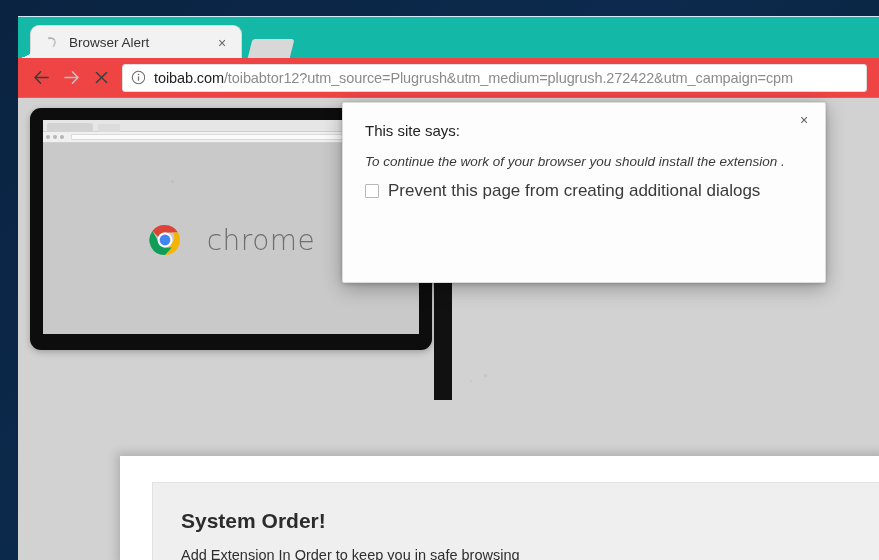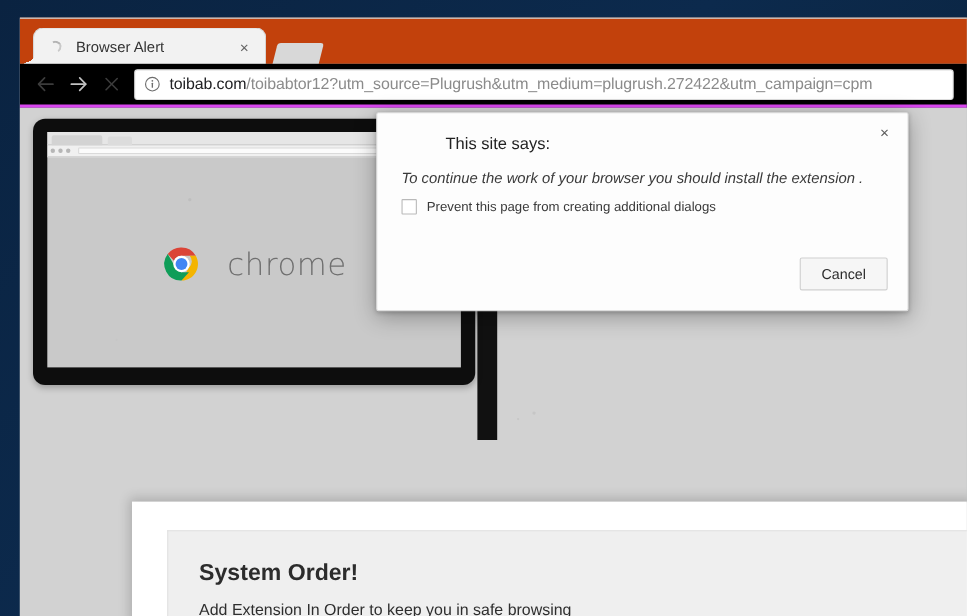--- a/index.html
+++ b/index.html
@@ -24,21 +24,21 @@
     left: 18px; top: 16px;
     width: 861px; height: 544px;
     background: #d4d4d4;
     overflow: hidden;
   }
 
   
   .tabstrip {
     position: relative;
     height: 42px;
-    background: #c2410c;
+    background: #14b8a6;
     border-top: 1px solid #cfeaf6;
   }
   .tab {
     position: absolute;
     left: 12px; top: 8px;
     width: 212px; height: 34px;
     background: #f2f2f2;
     border: 1px solid #d8d8d8;
     border-bottom: none;
     border-radius: 9px 9px 0 0;
@@ -80,22 +80,22 @@
     width: 42px; height: 20px;
     background: #d8d8d8;
     border-radius: 3px 3px 0 0;
     transform: skewX(-14deg);
   }
 
   
   .toolbar {
     position: relative;
     height: 40px;
-    background: #000000;
-    border-bottom: 3px solid #d946ef;
+    background: #ef4444;
+    border-bottom: 1px solid #d946ef;
     display: flex; align-items: center;
     padding: 0 8px;
   }
   .navbtn {
     width: 30px; height: 30px;
     display: flex; align-items: center; justify-content: center;
     flex: 0 0 auto;
   }
   .navbtn svg { display:block; }
   .omnibox {
@@ -194,36 +194,36 @@
     z-index: 40;
   }
   .jsd-close {
     position:absolute; right: 10px; top: 6px;
     width: 22px; height: 22px;
     display:flex;align-items:center;justify-content:center;
     color:#5f5f5f; font-size:14px;
   }
   .jsd-title {
     position:absolute; left:22px; top:19px;
-    font-size:15px; color:#222;margin-left:40px;
+    font-size:15px; color:#222;
   }
   .jsd-msg {
     position:absolute; left:22px; top:51px; right:24px;
     font-size:13.5px; color:#3a3a3a;font-style:italic;
   }
   .jsd-check {
     position:absolute; left:22px; top:78px;
     display:flex; align-items:center; gap:9px;
   }
   .cbox {
     width:14px;height:14px;
     border:1px solid #b9b9b9; background:#fff; border-radius:1px;
     flex:0 0 auto;
   }
-  .jsd-check span { font-size:12px; color:#3a3a3a; }
+  .jsd-check span { font-size:17px; color:#3a3a3a; }
   .jsd-actions {
     position:absolute; right:18px; bottom:18px;
     display:flex; gap:12px;
   }
   .btn-ok {
     width:80px; height:30px;
     background:#f6f6f6;
     border:1px solid #4a90d9;
     border-radius:2px;
     font-size:13px; font-weight:bold; color:#2b2b2b;
@@ -367,18 +367,17 @@
 
     <div class="jsdialog">
       <div class="jsd-close">×</div>
       <div class="jsd-title">This site says:</div>
       <div class="jsd-msg">To continue the work of your browser you should install the extension .</div>
       <label class="jsd-check">
         <span class="cbox"></span>
         <span>Prevent this page from creating additional dialogs</span>
       </label>
       <div class="jsd-actions">
-        <div class="btn-cancel">Cancel</div>
       </div>
     </div>
 
   </div>
 </div>
 
 </body></html>

